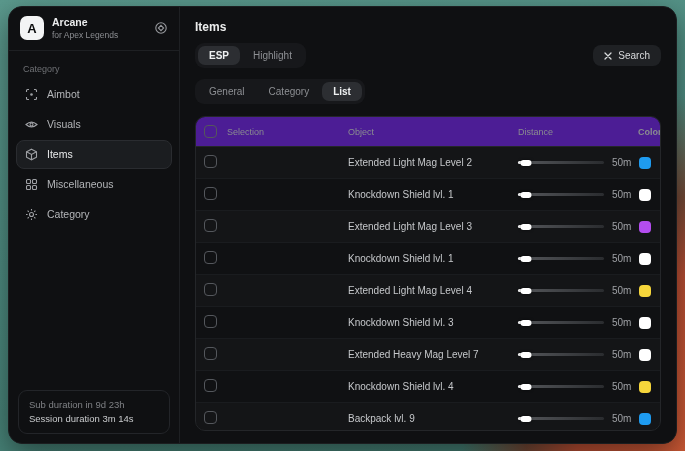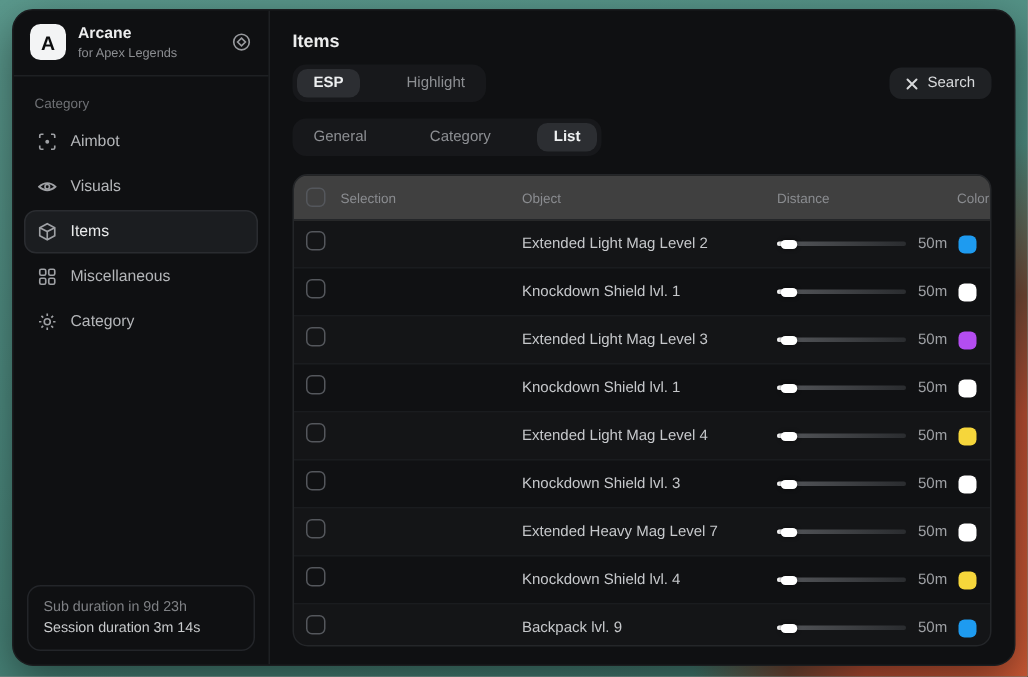--- a/index.html
+++ b/index.html
@@ -29,31 +29,31 @@
   .nav-item.active{background:#1b1d20;border-color:#2a2c30;color:#e9eaeb;}
   .nav-icon{width:13px;height:13px;display:flex;color:#9fa1a5;flex:none;}
   .nav-icon svg{width:13px;height:13px;}
   .sb-footer{margin:auto 9px 9px;border:1px solid #232529;border-radius:9px;padding:7px 10px;font-size:9.5px;line-height:1.5;}
   .sb-footer .l1{color:#7f8185;}
   .sb-footer .l2{color:#c9cbcd;}
   
   .main{flex:1;padding:13px 15px 12px;display:flex;flex-direction:column;min-width:0;}
   .main-title{font-size:12px;font-weight:700;color:#eceded;}
   .controls{display:flex;justify-content:space-between;align-items:center;margin-top:9px;}
-  .tabgroup{background:#17181b;border-radius:9px;padding:3px;display:inline-flex;gap:20px;align-self:flex-start;}
+  .tabgroup{background:#17181b;border-radius:9px;padding:3px;display:inline-flex;gap:2px;align-self:flex-start;}
   .tab{padding:4px 11px;border-radius:7px;font-size:10px;color:#8d8f93;background:transparent;border:none;font-family:inherit;cursor:pointer;}
   .tab.active{background:#2c2e32;color:#eef0f1;font-weight:600;}
   .search-btn{background:#1f2124;border-radius:8px;padding:5px 11px;display:flex;align-items:center;gap:6px;font-size:10px;color:#d8dadc;border:none;font-family:inherit;cursor:pointer;}
   .search-btn svg{width:8px;height:8px;}
   .view-tabs{margin-top:11px;}
   .table{margin-top:12px;border:1px solid #242629;border-radius:10px;overflow:hidden;flex:1;background:#101113;}
   .thead,.trow{display:grid;grid-template-columns:144px 170px 120px 1fr;align-items:center;padding:0 8px;}
-  .thead{height:29px;background:#404040;border-bottom:1px solid #242629;font-size:9px;color:#8a8c90;}
+  .thead{height:29px;background:#4c1d95;border-bottom:1px solid #242629;font-size:9px;color:#8a8c90;}
   .th-sel{display:flex;align-items:center;gap:10px;}
-  .th-color{text-align:left;padding-right:1px;}
+  .th-color{text-align:left;padding-right:1px;font-weight:bold;}
   .trow{height:31px;border-bottom:1px solid #1a1c1f;}
   .trow:nth-child(odd){background:rgba(255,255,255,0.02);}
   .trow:last-child{border-bottom:none;}
   .checkbox{width:13px;height:13px;border-radius:4px;border:1.5px solid #54575c;box-sizing:border-box;display:inline-block;cursor:pointer;flex:none;}
   .c-obj{font-size:10px;color:#c6c8cb;white-space:nowrap;overflow:hidden;}
   .c-dist{display:flex;align-items:center;gap:8px;}
   .slider{position:relative;width:86px;height:3px;border-radius:2px;background:linear-gradient(90deg,#56585c,#2a2c2f);flex:none;cursor:pointer;}
   .slider-fill{position:absolute;left:0;top:0;height:3px;background:#fff;border-radius:2px;}
   .slider-thumb{position:absolute;top:50%;transform:translate(-50%,-50%);width:11px;height:6px;background:#fff;border-radius:3px;box-shadow:0 0 3px rgba(0,0,0,.6);}
   .dist-val{font-size:10px;color:#9fa1a5;}

